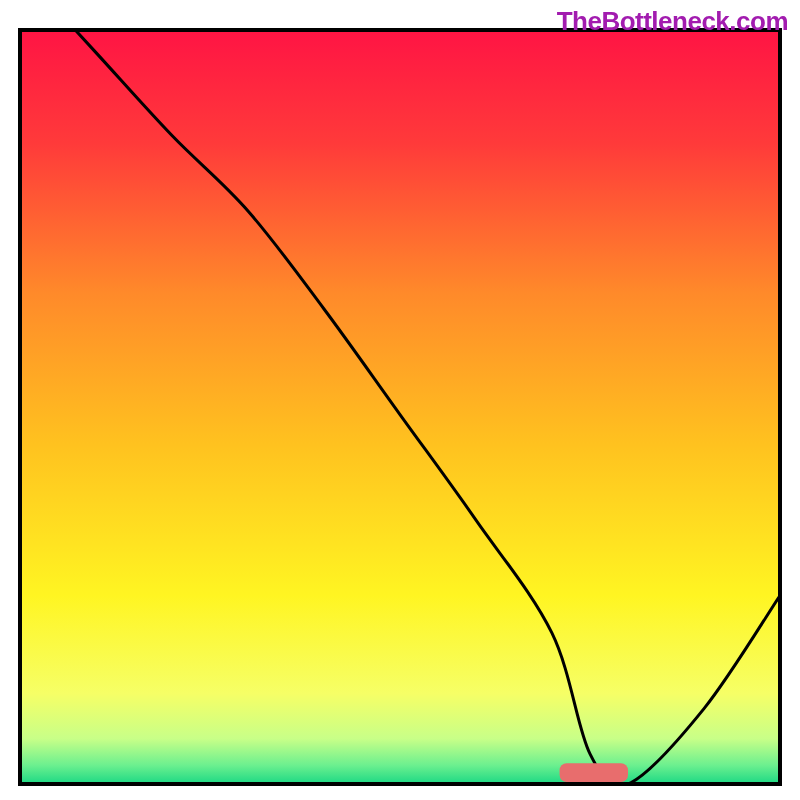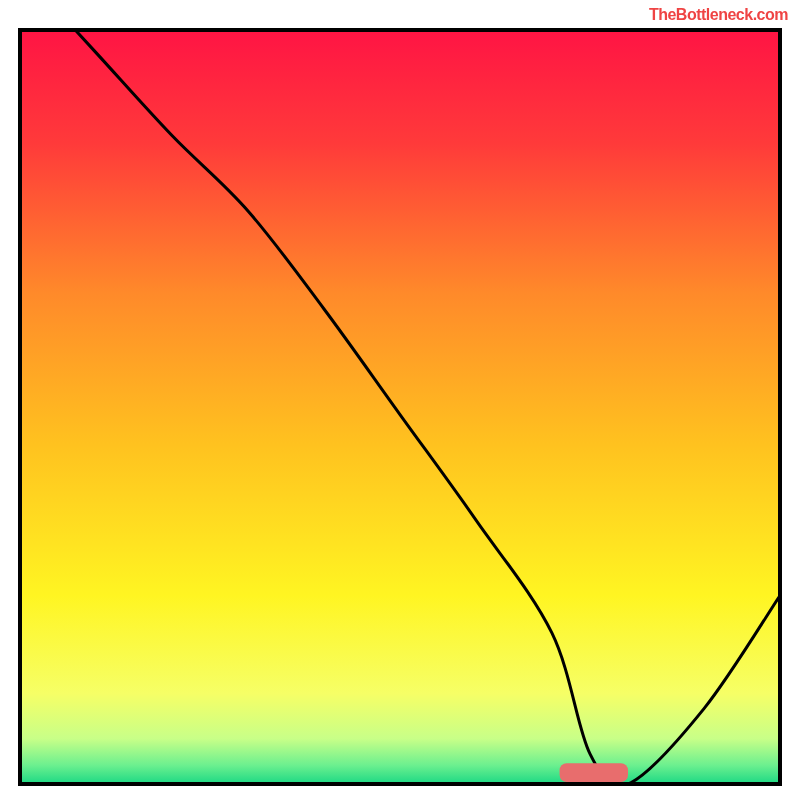--- a/index.html
+++ b/index.html
@@ -12,23 +12,23 @@
   }
   .chart-container {
     position: relative;
     width: 800px;
     height: 800px;
   }
   .watermark {
     position: absolute;
     top: 6px;
     right: 12px;
-    font-size: 16px;
+    font-size: 26px;
     font-weight: 600;
-    color: #ef4444;
+    color: #a21caf;
     letter-spacing: -0.5px;
     z-index: 10;
   }
   svg.plot {
     position: absolute;
     top: 0;
     left: 0;
     width: 800px;
     height: 800px;
   }

